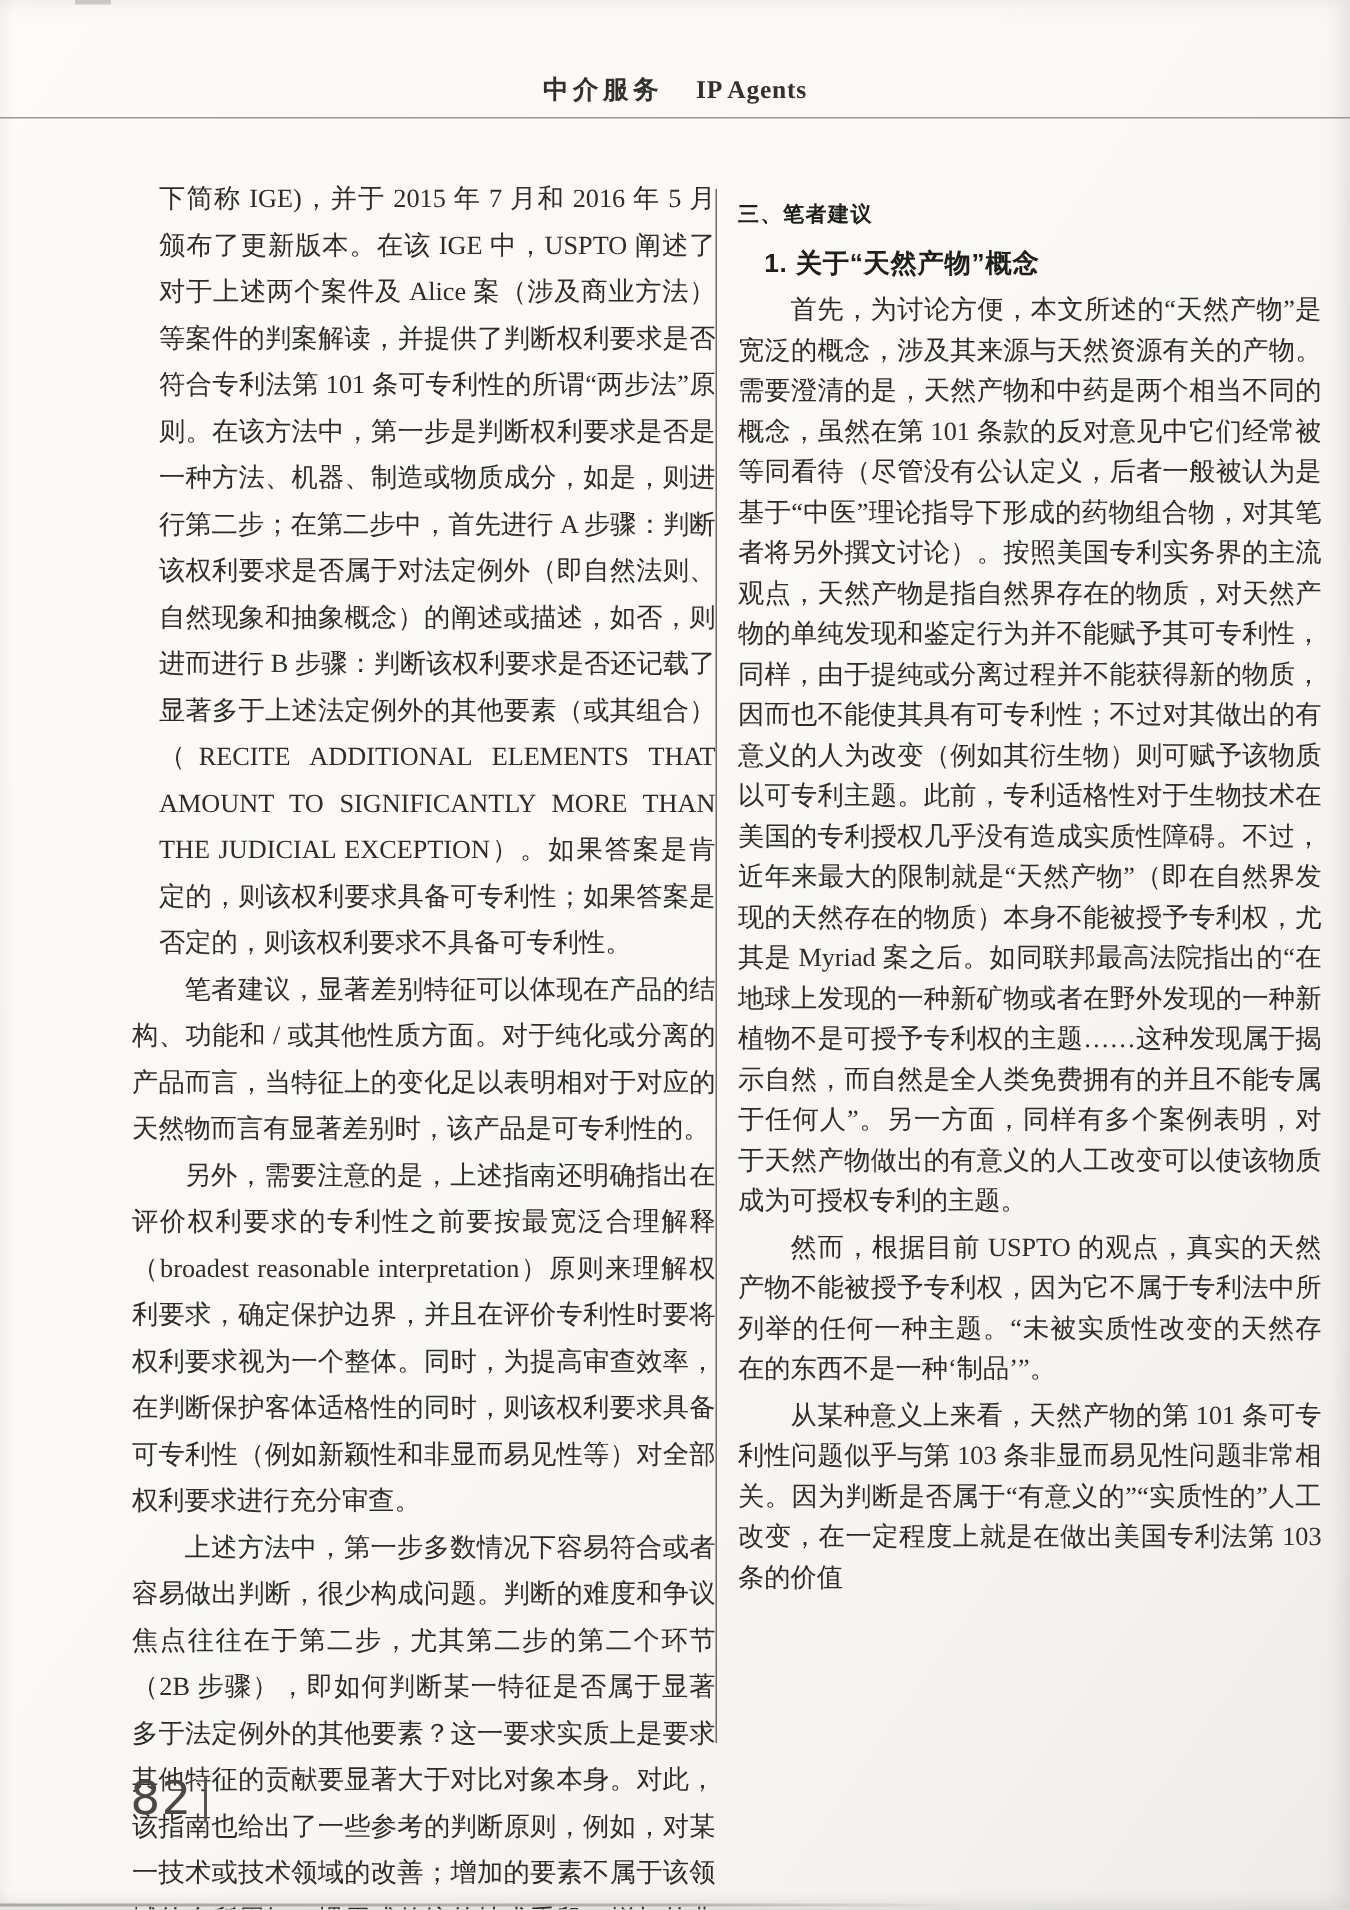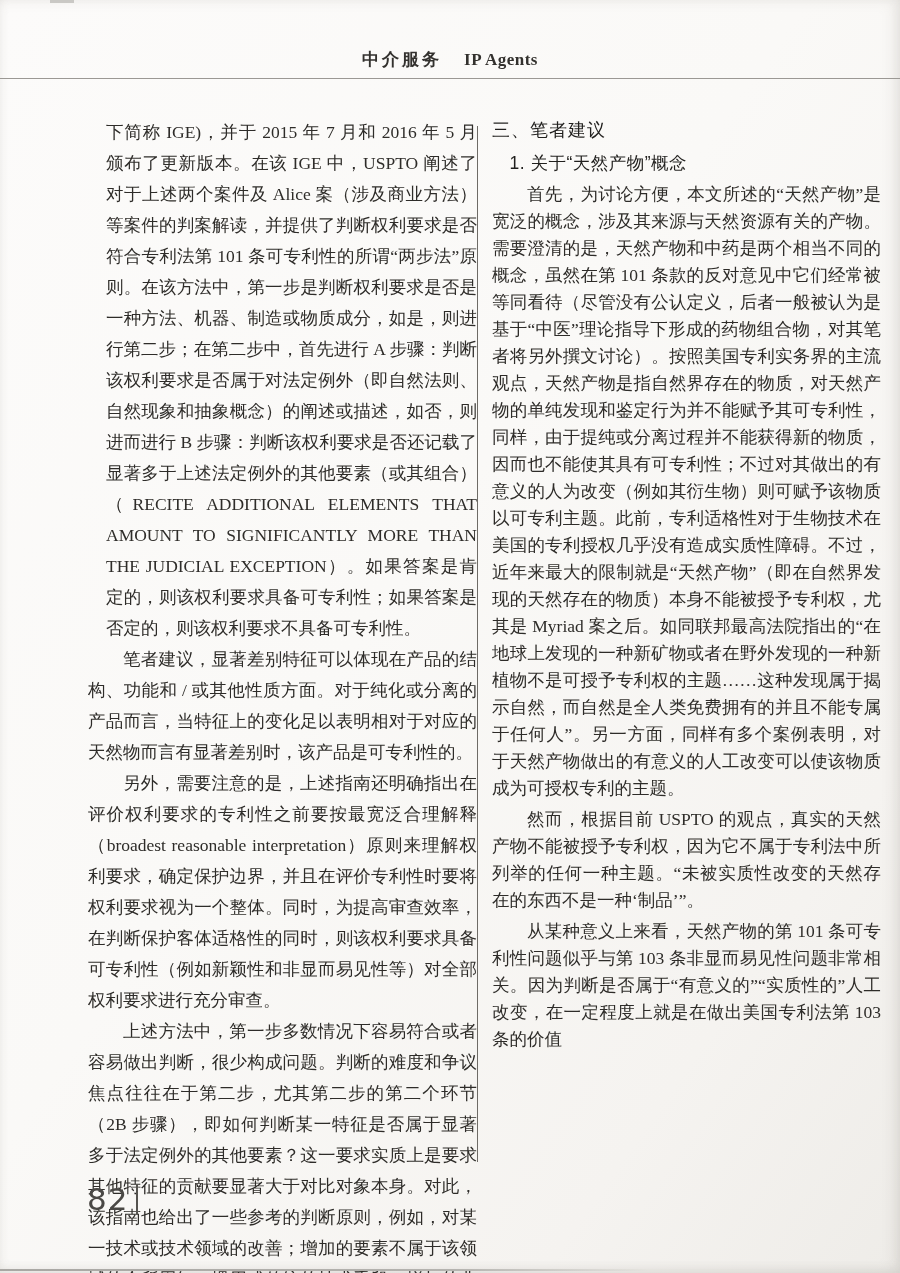--- a/index.html
+++ b/index.html
@@ -23,25 +23,25 @@
   .hdr-rule{position:absolute;top:78px;left:0;width:100%;height:1px;background:#9b9894;}
   
   .col{position:absolute;top:117px;width:389px;text-align:justify;}
   .col-left{left:88px;}
   .col-right{left:492px;}
   .col-div{position:absolute;left:477px;top:126px;width:1px;height:1036px;background:#6e6b66;}
   .col-left p{margin:0;font-size:17.5px;line-height:31px;text-indent:2em;}
   .col-left p.cont{text-indent:0;margin-left:18px;}
   .col-right p{margin:0 0 4px;font-size:17.5px;line-height:27px;text-indent:2em;}
   .col-right .h2{
-    margin:0 0 6px;font-size:18px;line-height:27px;font-weight:normal;color:#201f1d;
+    margin:12px 0 6px;font-size:14px;line-height:27px;font-weight:bold;color:#201f1d;
     font-family:"Liberation Sans","DejaVu Sans",sans-serif;letter-spacing:1px;
   }
   .col-right .h3{
-    margin:2px 0 4px;font-size:17.5px;line-height:27px;font-weight:normal;color:#201f1d;
+    margin:2px 0 4px;font-size:17.5px;line-height:27px;font-weight:bold;color:#201f1d;
     font-family:"Liberation Sans","DejaVu Sans",sans-serif;text-indent:1em;letter-spacing:.5px;
   }
   
   .ftr{position:absolute;left:87px;top:1184px;display:flex;align-items:flex-start;color:#4a4845;}
   .ftr .num{
     font-family:"DejaVu Sans","Liberation Sans",sans-serif;
     font-size:31px;line-height:31px;font-weight:400;letter-spacing:1px;color:#4a4845;
   }
   .ftr .sep{width:2px;height:30px;background:#55534f;margin:0 9px 0 8px;}
   .ftr .jr{display:flex;flex-direction:column;justify-content:center;}

